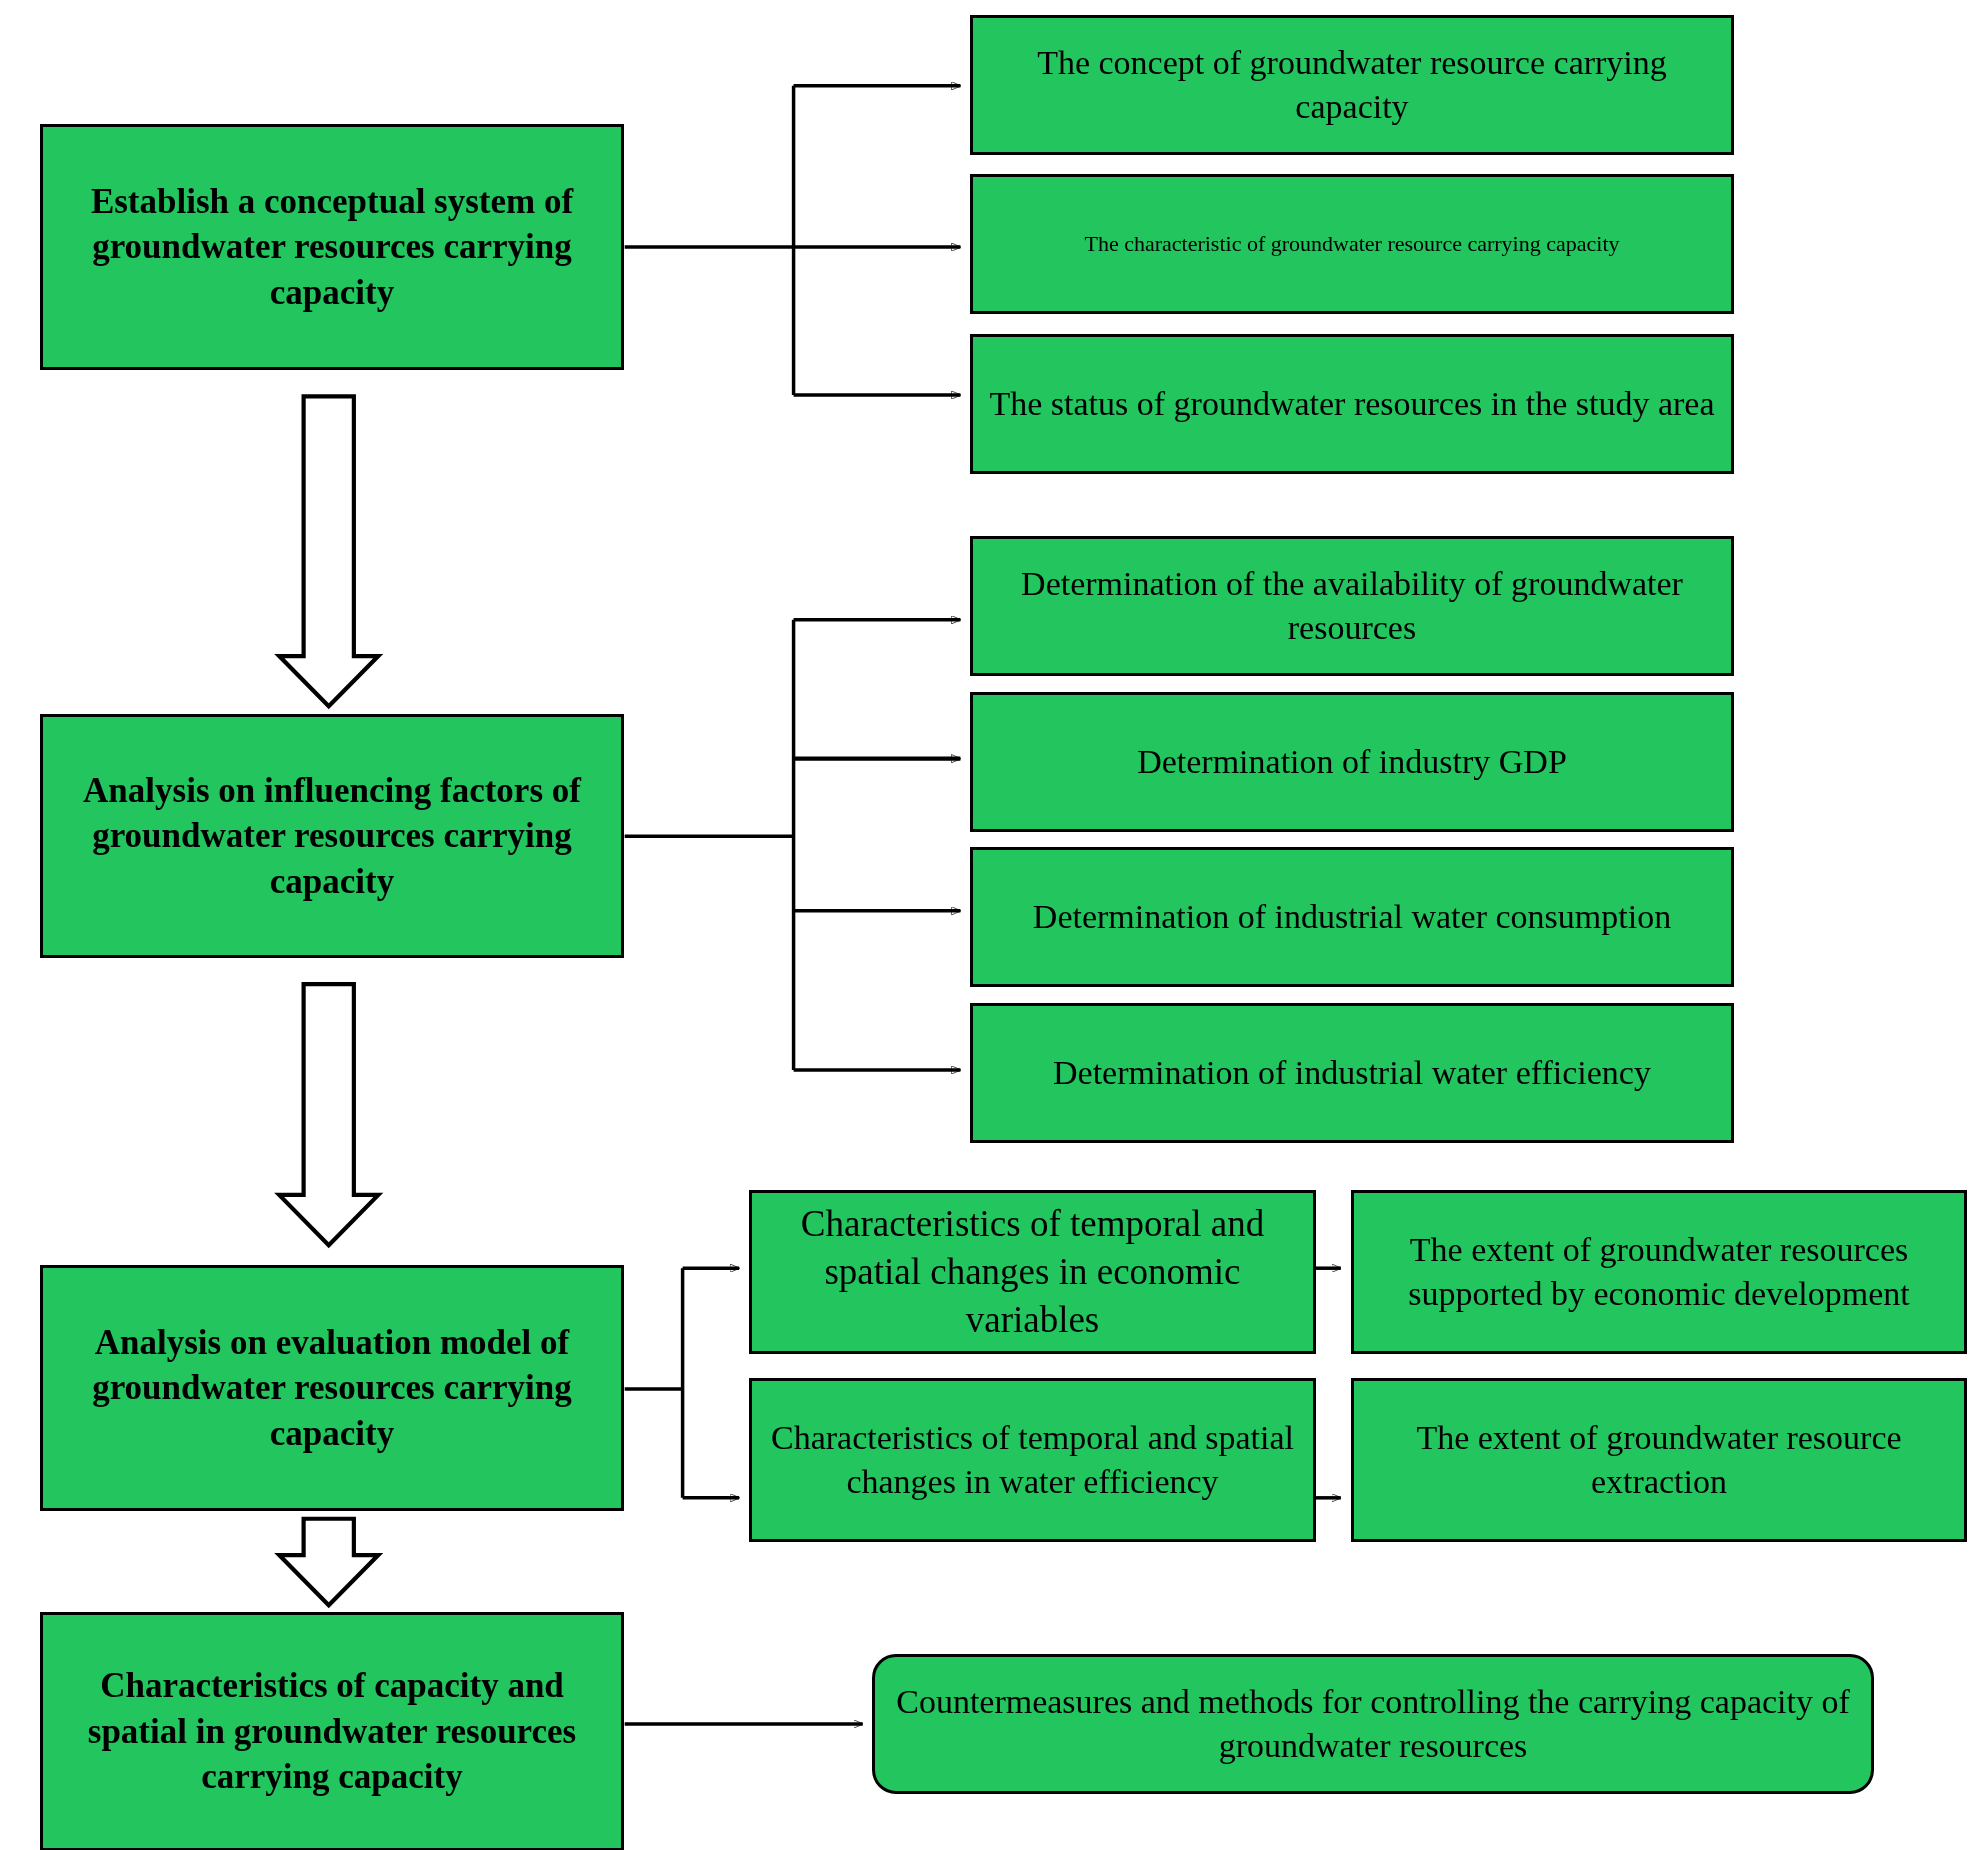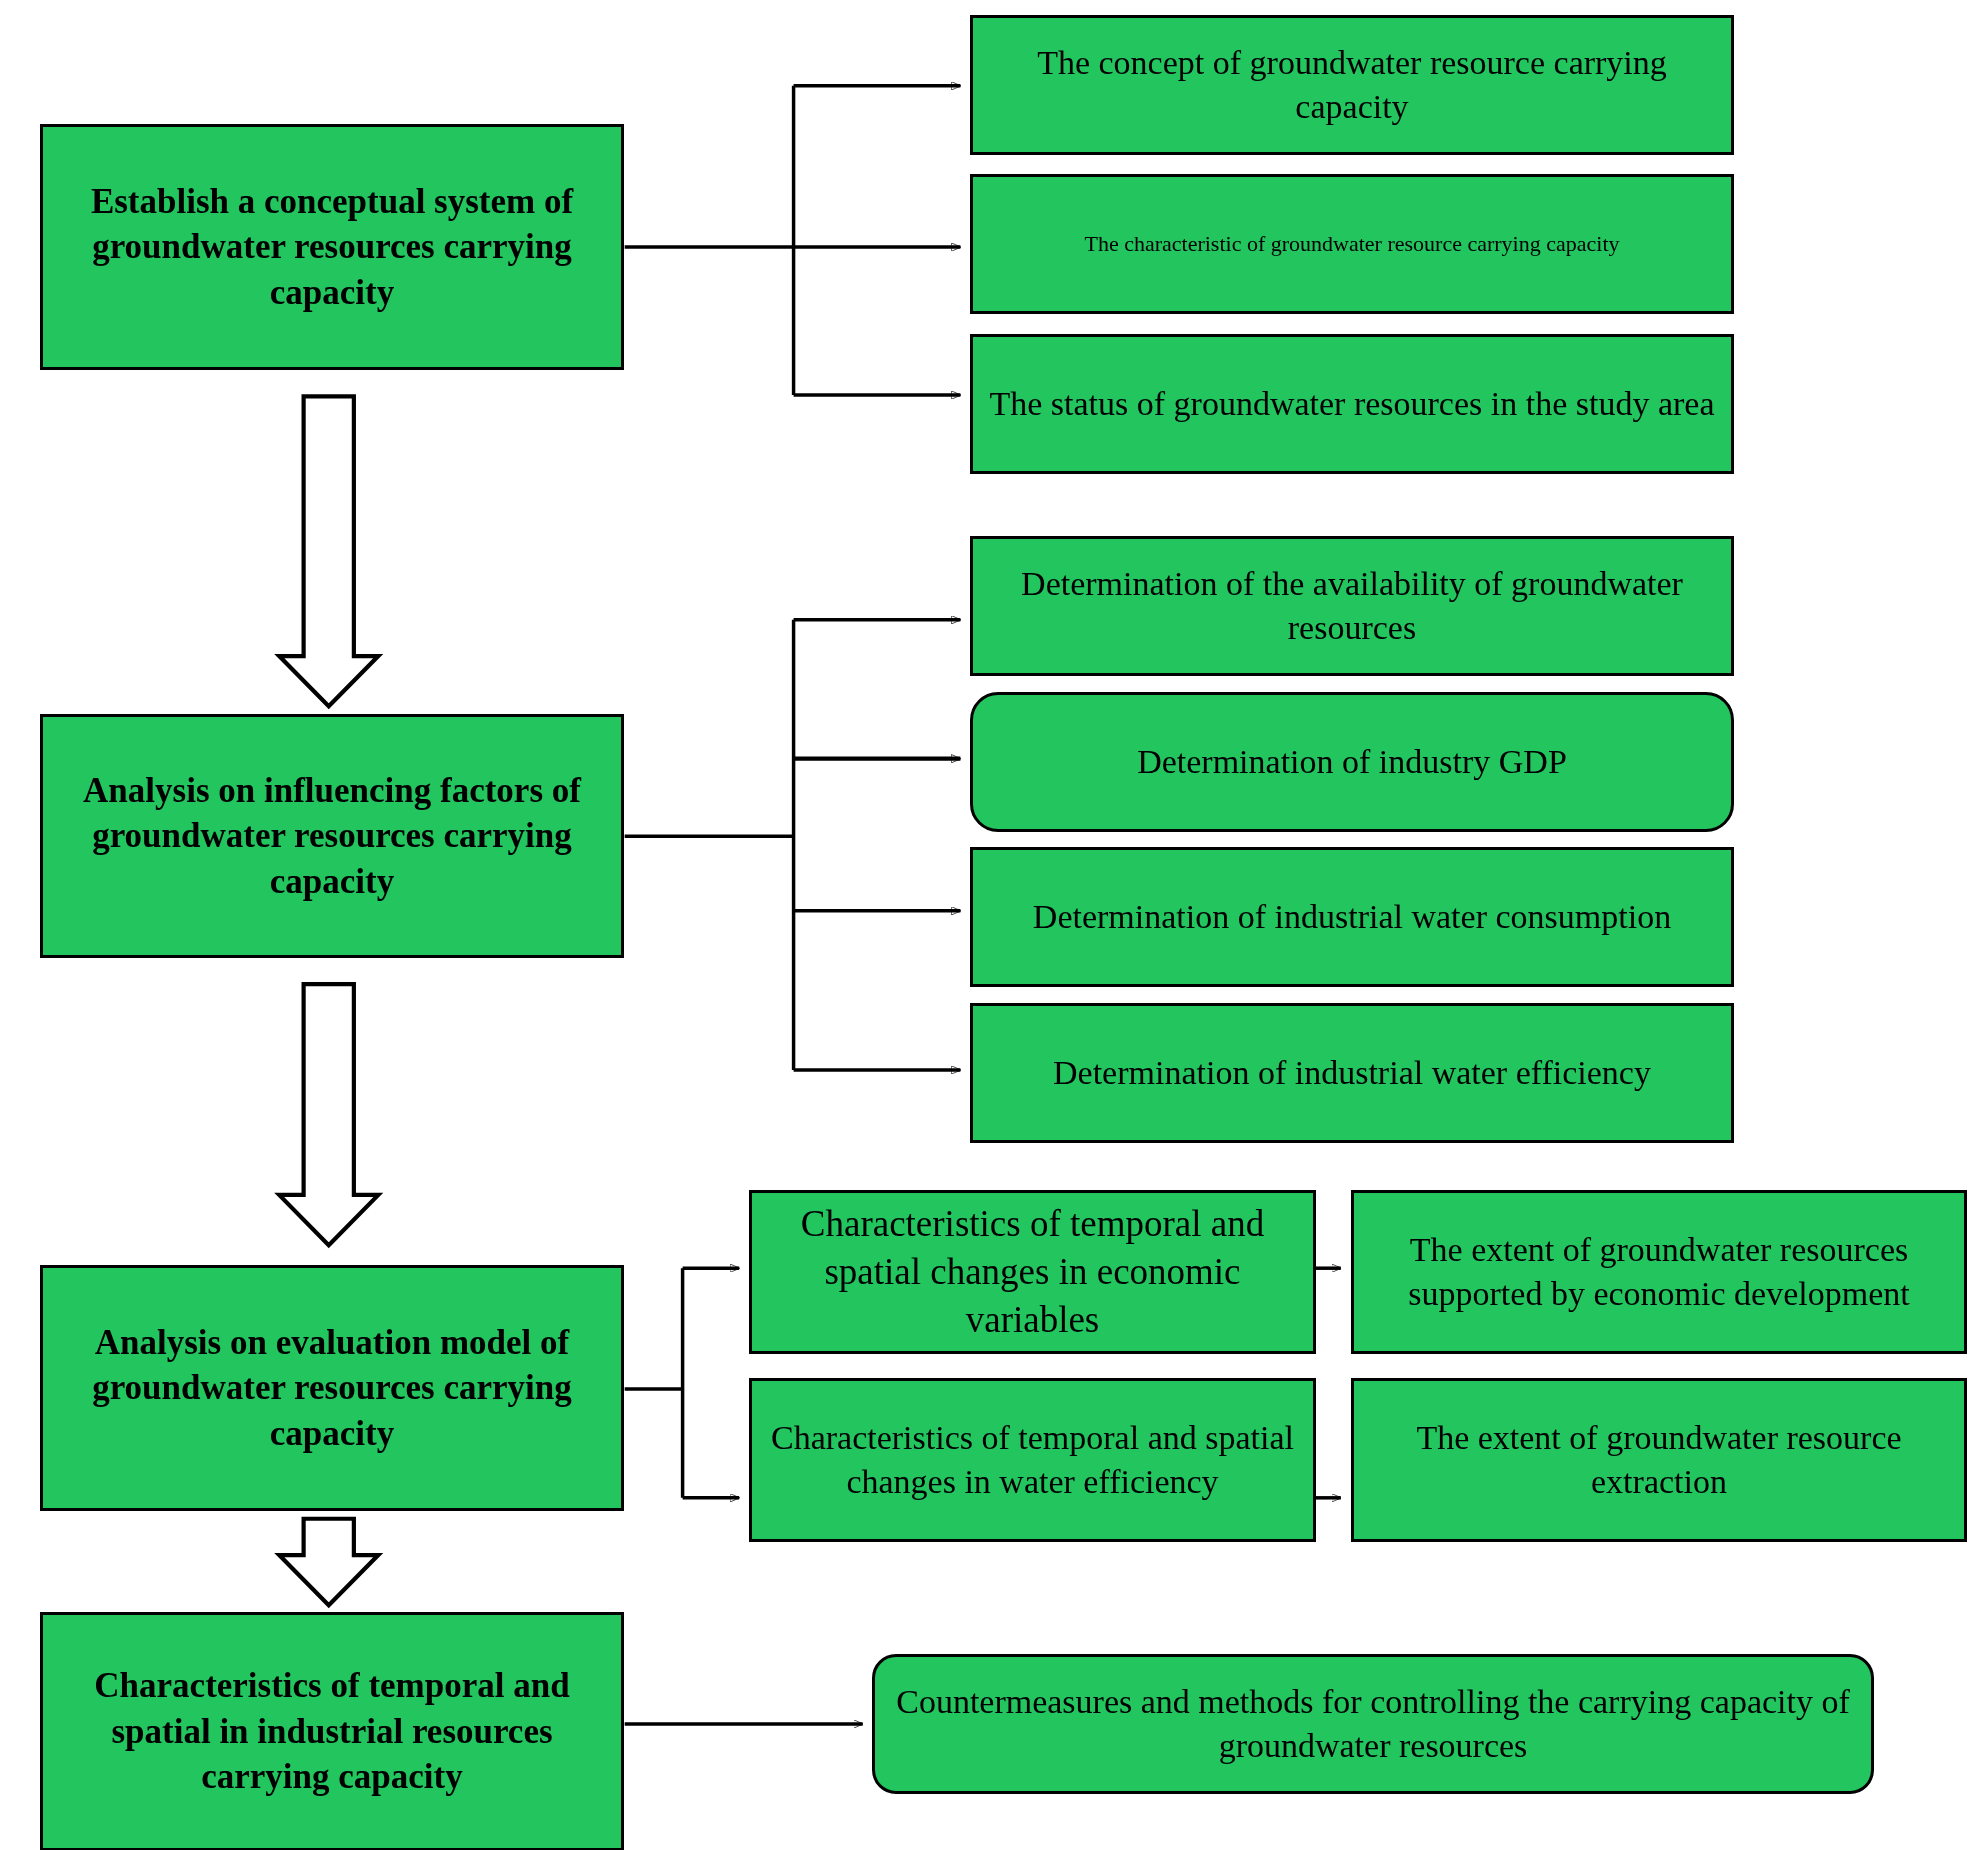--- a/index.html
+++ b/index.html
@@ -100,21 +100,21 @@
   </div>
 
   <div class="box bold" style="left:40px; top:714px; width:584px; height:244px; font-size:35px;">
     <span class="txt">Analysis on influencing factors of groundwater resources carrying capacity</span>
   </div>
 
   <div class="box" style="left:970px; top:536px; width:764px; height:140px; font-size:34px;">
     <span class="txt">Determination of the availability of groundwater resources</span>
   </div>
 
-  <div class="box" style="left:970px; top:692px; width:764px; height:140px; font-size:34px;border-radius:28px;">
+  <div class="box" style="left:970px; top:692px; width:764px; height:140px; font-size:34px;">
     <span class="txt">Determination of industry GDP</span>
   </div>
 
   <div class="box" style="left:970px; top:847px; width:764px; height:140px; font-size:34px;">
     <span class="txt">Determination of industrial water consumption</span>
   </div>
 
   <div class="box" style="left:970px; top:1003px; width:764px; height:140px; font-size:34px;">
     <span class="txt">Determination of industrial water efficiency</span>
   </div>
@@ -133,21 +133,21 @@
 
   <div class="box" style="left:1351px; top:1190px; width:616px; height:164px; font-size:34px;">
     <span class="txt">The extent of groundwater resources supported by economic development</span>
   </div>
 
   <div class="box" style="left:1351px; top:1378px; width:616px; height:164px; font-size:34px;">
     <span class="txt">The extent of groundwater resource extraction</span>
   </div>
 
   <div class="box bold" style="left:40px; top:1612px; width:584px; height:239px; font-size:35px;">
-    <span class="txt">Characteristics of temporal and spatial in industrial resources carrying capacity</span>
+    <span class="txt">Characteristics of capacity and spatial in groundwater resources carrying capacity</span>
   </div>
 
   <div class="box" style="left:872px; top:1654px; width:1002px; height:140px; font-size:34px;border-radius:24px;">
     <span class="txt">Countermeasures and methods for controlling the carrying capacity of groundwater resources</span>
   </div>
 
 </div>
 
 
 </body></html>

